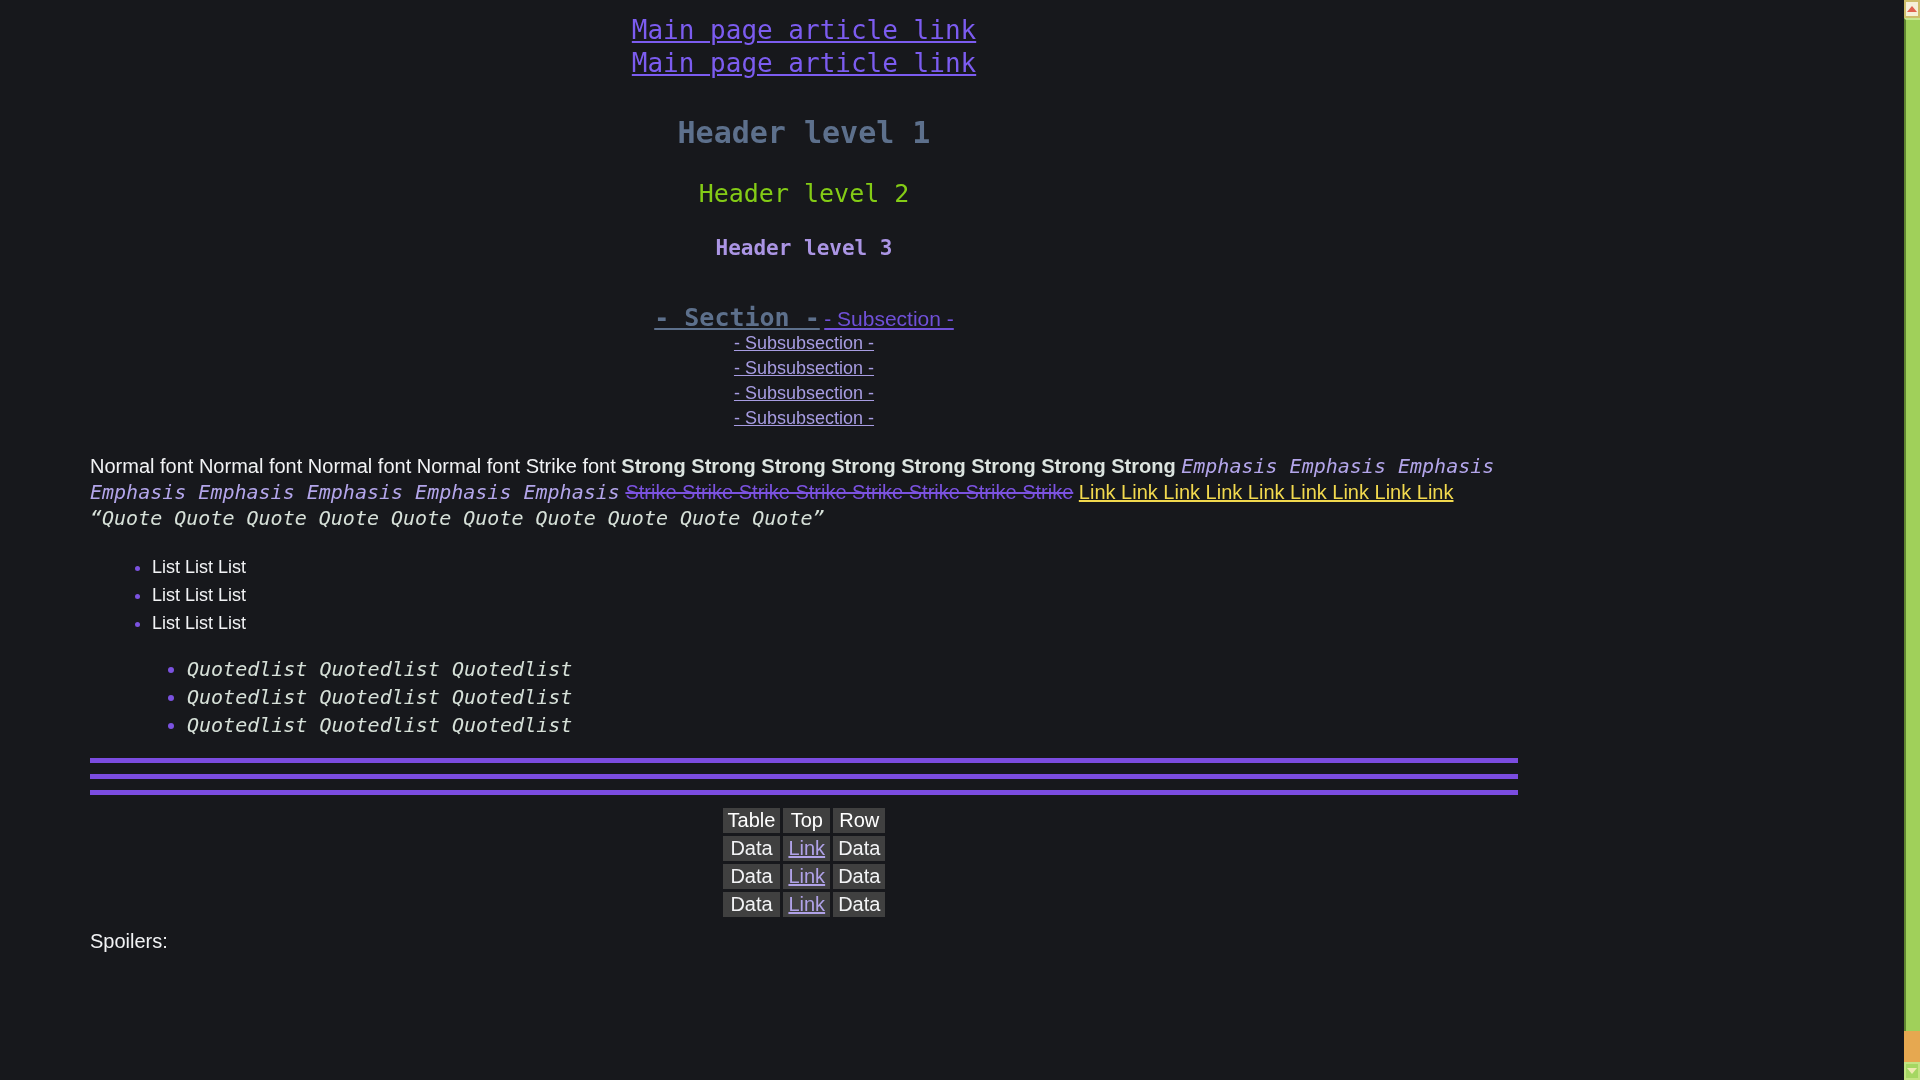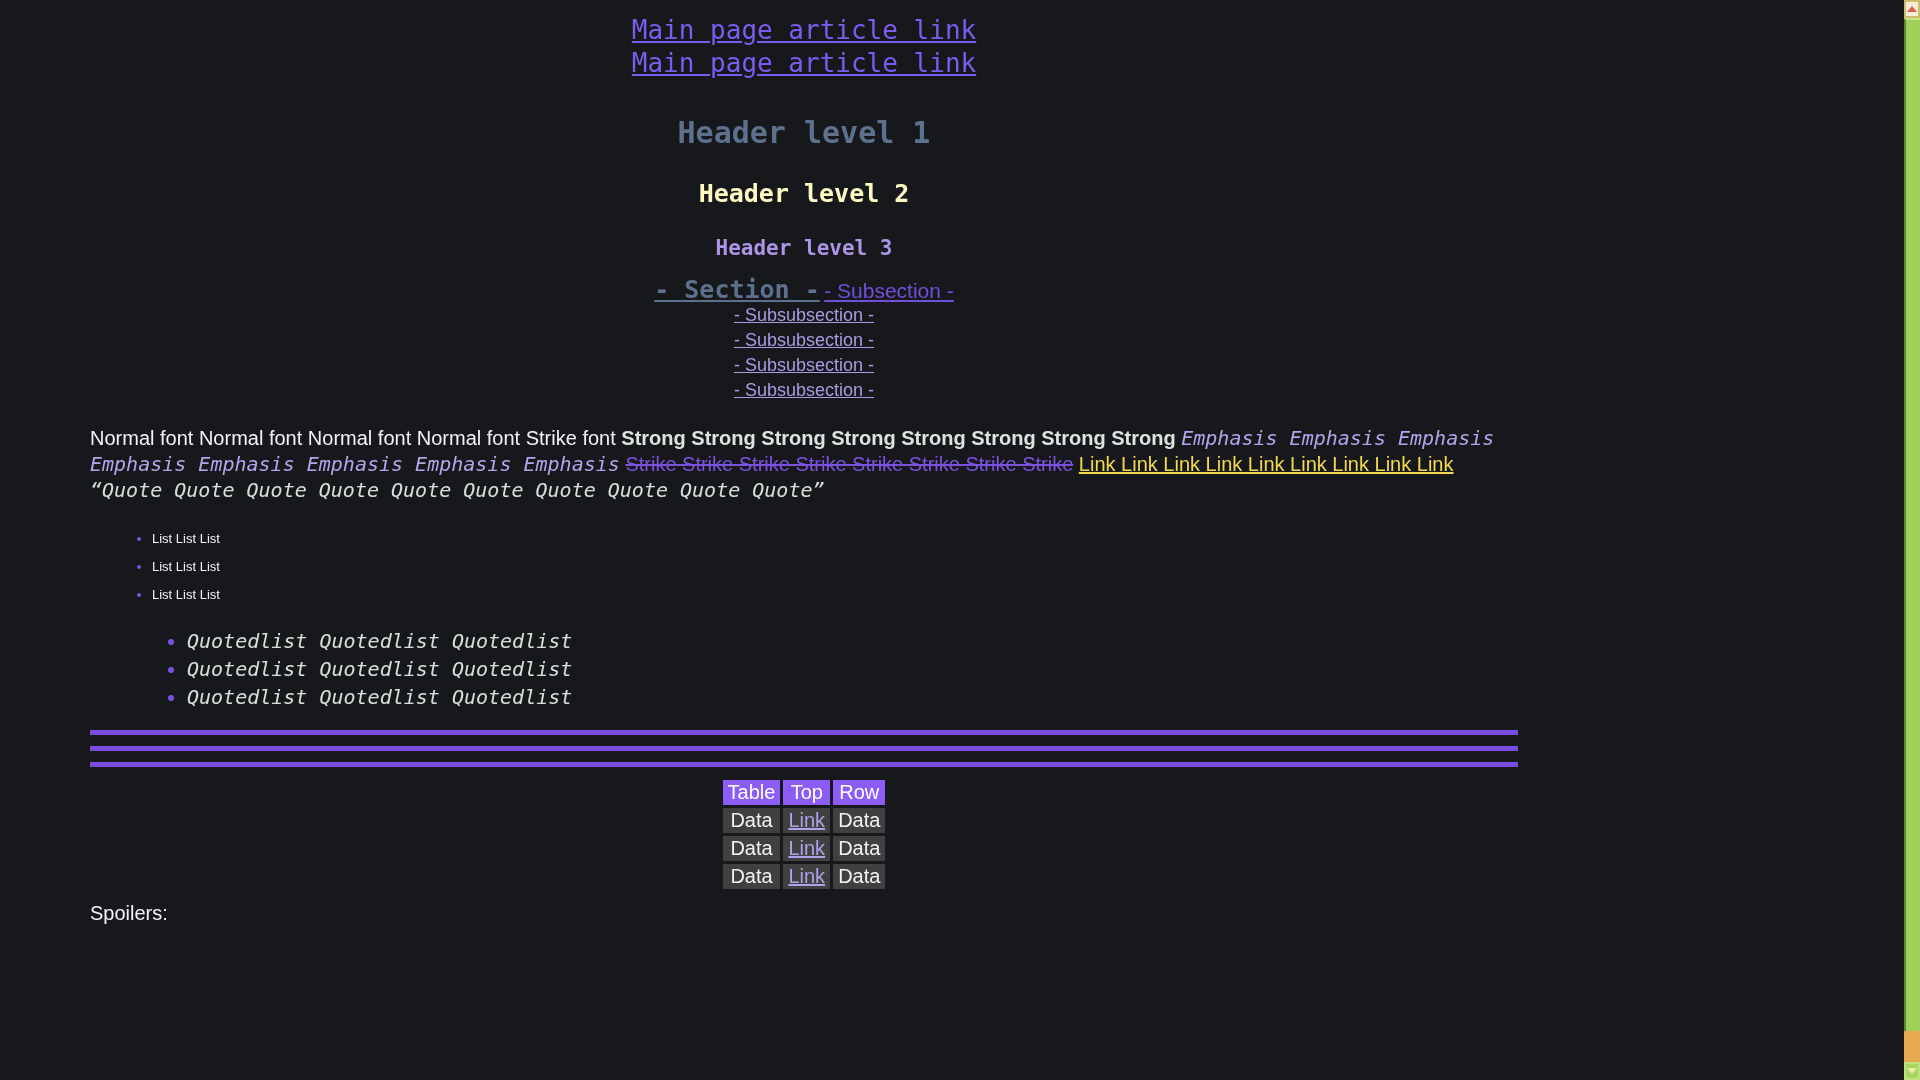--- a/index.html
+++ b/index.html
@@ -36,34 +36,34 @@
   }
   .hdr1 {
     margin:37px 0 0 0; text-align:center;
     font-family:"DejaVu Sans Mono", monospace;
     font-weight:bold; font-size:30px; line-height:31px;
     color:#5d708c;
   }
   .hdr2 {
     margin:33px 0 0 0; text-align:center;
     font-family:"DejaVu Sans Mono", monospace;
-    font-weight:bold; font-size:25px; line-height:26px;
-    color:#fef9c3;
+    font-weight:normal; font-size:25px; line-height:26px;
+    color:#84cc16;
   }
   .hdr3 {
     margin:30px 0 0 0; text-align:center;
     font-family:"DejaVu Sans Mono", monospace;
     font-weight:bold; font-size:21px; line-height:23px;
     color:#ab95e4;
   }
 
   
   .toc { text-align:center; }
   .toc-section {
-    display:inline-block; margin-top:16px;
+    display:inline-block; margin-top:44px;
     font-family:"DejaVu Sans Mono", monospace;
     font-weight:bold; font-size:25px; line-height:27px;
     color:#5d708c; text-decoration:underline;
   }
   .toc-subsection {
     display:block; margin-top:4px;
     font-size:21px; line-height:24px;
     color:#7050d8; text-decoration:underline;
   }
   .toc-subsubsection {
@@ -88,21 +88,21 @@
   .seg-strike { color:#7b52e0; text-decoration:line-through; }
   .seg-link { color:#f2d94e; text-decoration:underline; }
   .seg-quote {
     font-family:"DejaVu Sans Mono", monospace;
     font-style:italic; color:#d6e0d8;
   }
 
   
   ul.plain-list {
     margin:22px 0 0 0; padding-left:62px;
-    font-size:13px; line-height:28px;
+    font-size:18px; line-height:28px;
   }
   ul.plain-list li::marker { color:#7b52e0; }
   blockquote.quoted { margin:18px 0 0 35px; padding:0; }
   blockquote.quoted ul {
     margin:0; padding-left:62px;
     font-family:"DejaVu Sans Mono", monospace;
     font-style:italic; color:#d6e0d8;
     font-size:20px; line-height:28px;
   }
   blockquote.quoted li::marker { color:#7b52e0; }
@@ -114,21 +114,21 @@
   }
   hr.divider.first { margin-top:19px; }
 
   
   table.demo-table {
     margin:10px auto 0 auto;
     border-collapse:separate; border-spacing:3px;
     font-size:20px; line-height:23px;
   }
   table.demo-table th {
-    background:#8b5cf6; color:#ffffff;
+    background:#404040; color:#ffffff;
     font-weight:normal; padding:1px 5px; text-align:center;
   }
   table.demo-table td {
     background:#404040; color:#f2f3f5;
     padding:1px 5px; text-align:center;
   }
   table.demo-table td a { color:#b0a2e8; text-decoration:underline; }
 
   
   .spoilers { margin:10px 0 0 0; font-size:20px; line-height:23px; }

